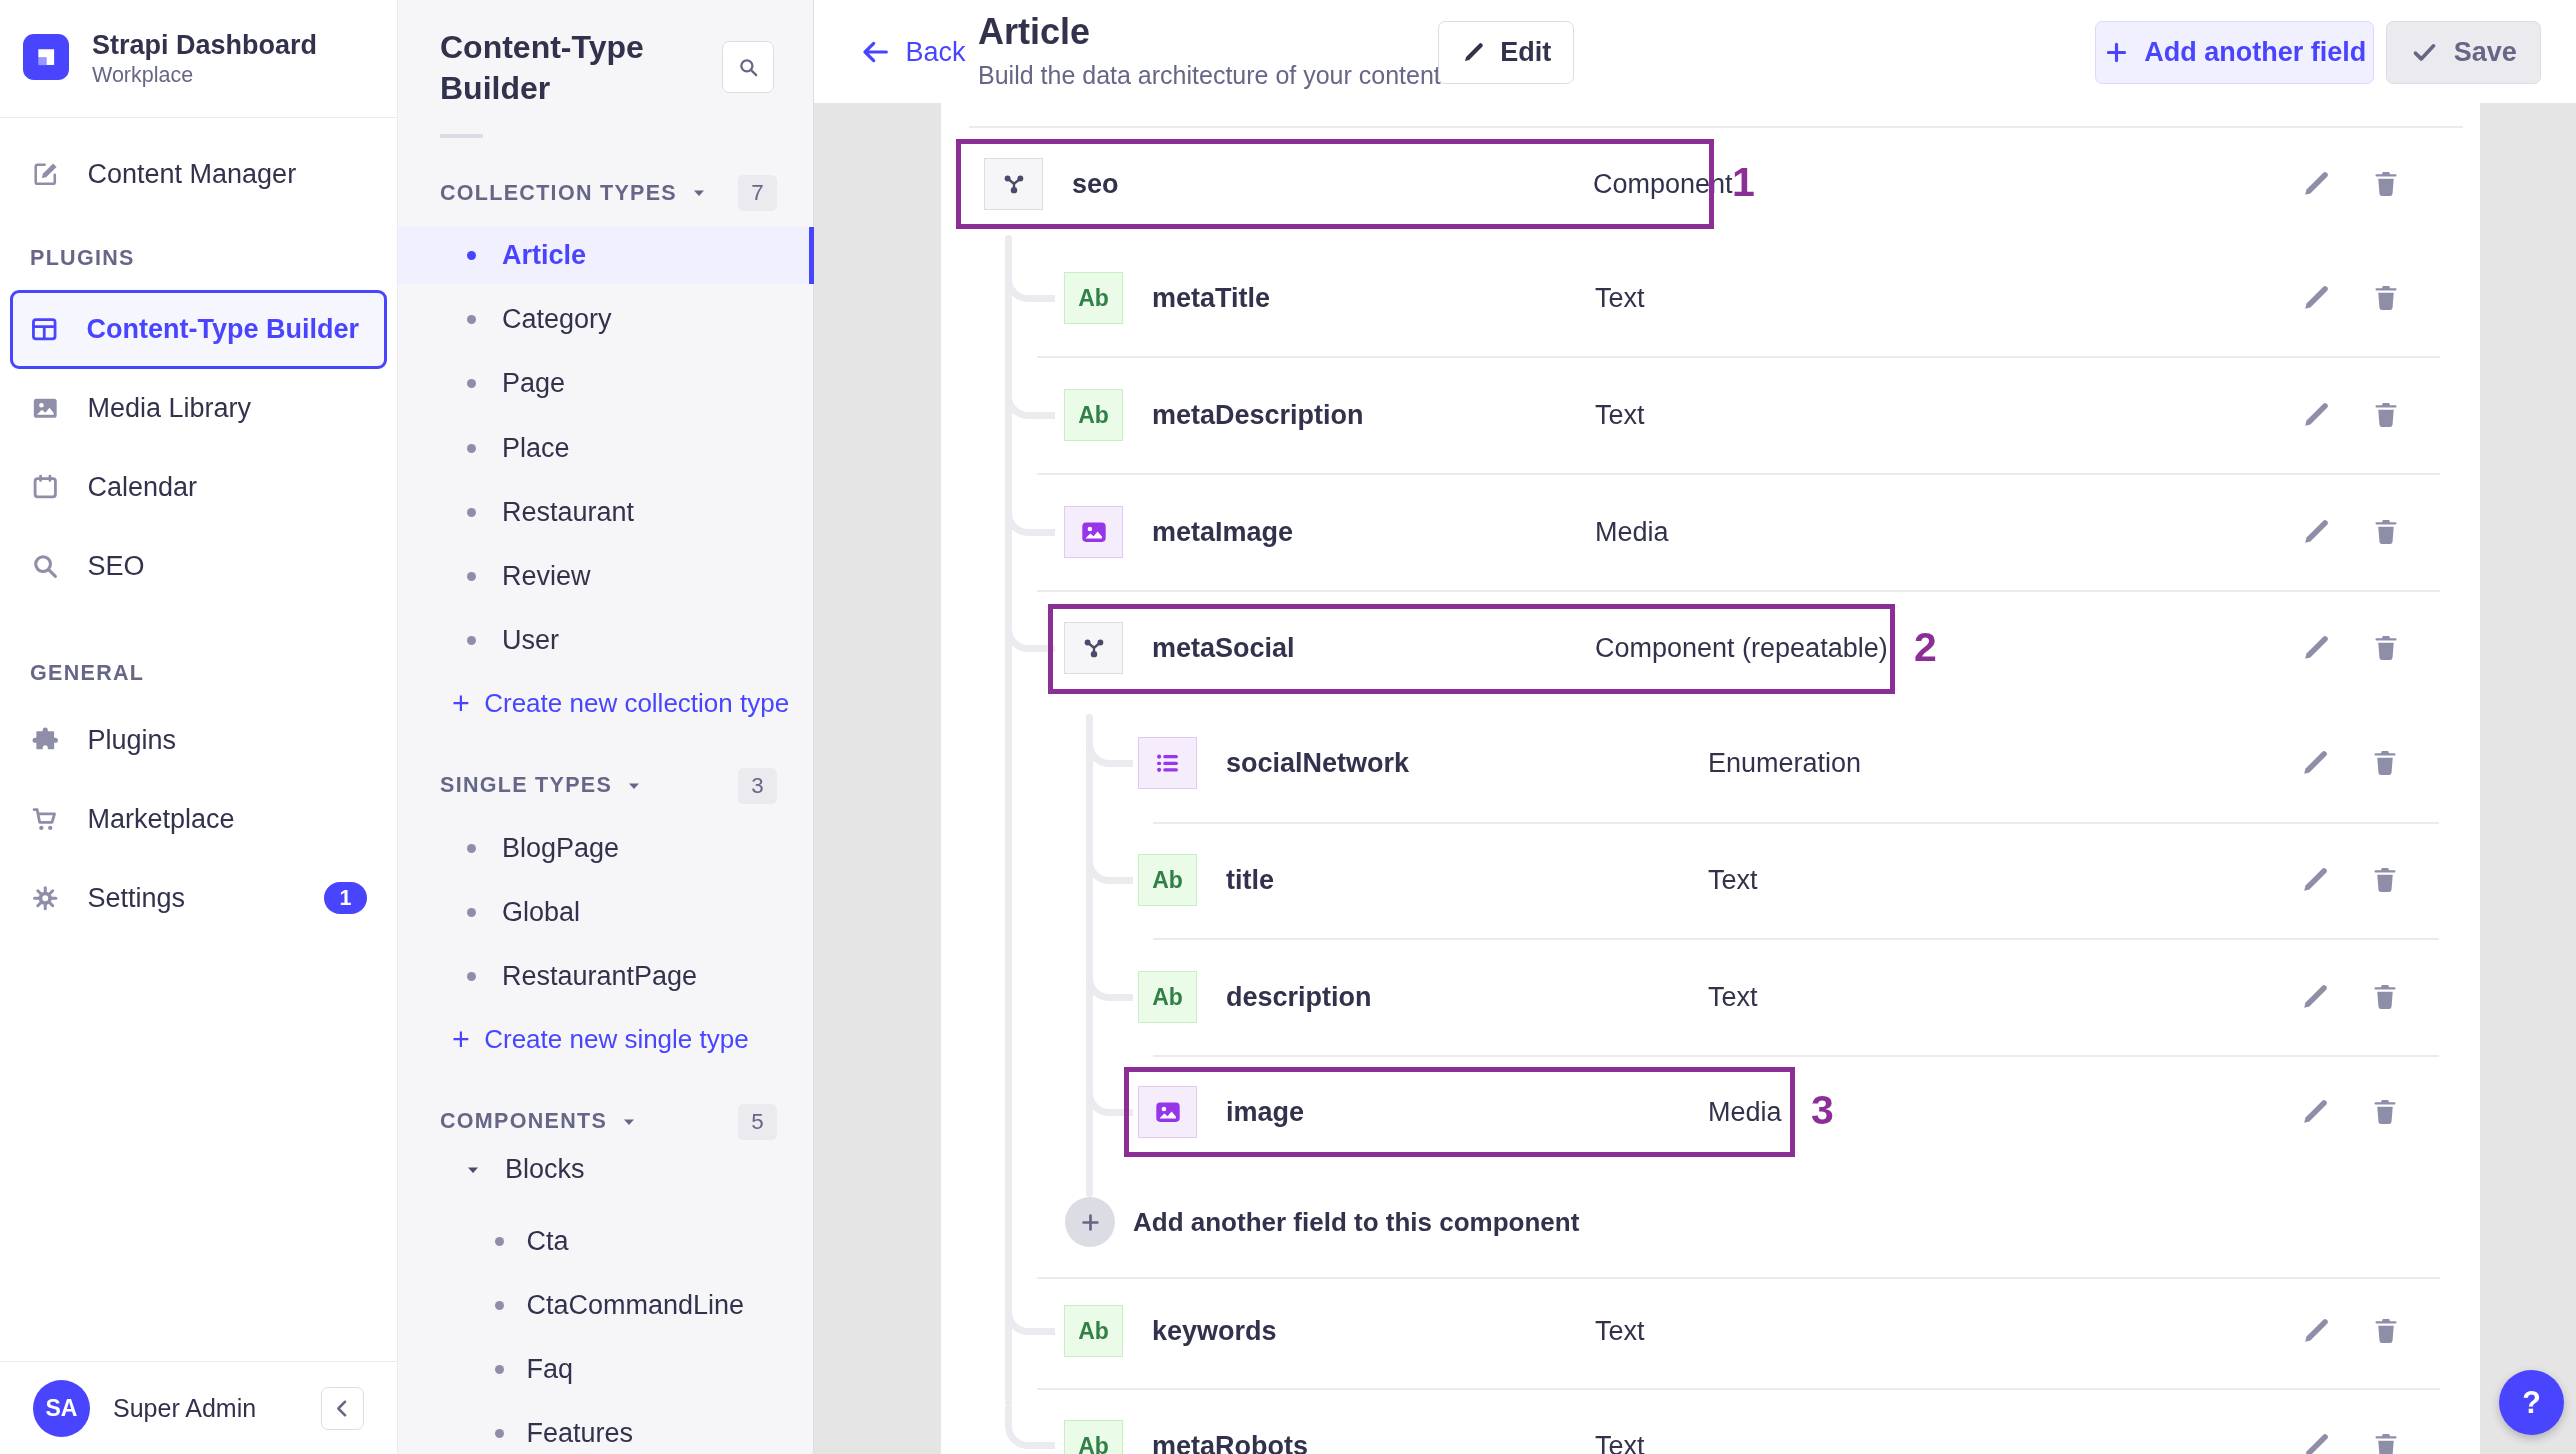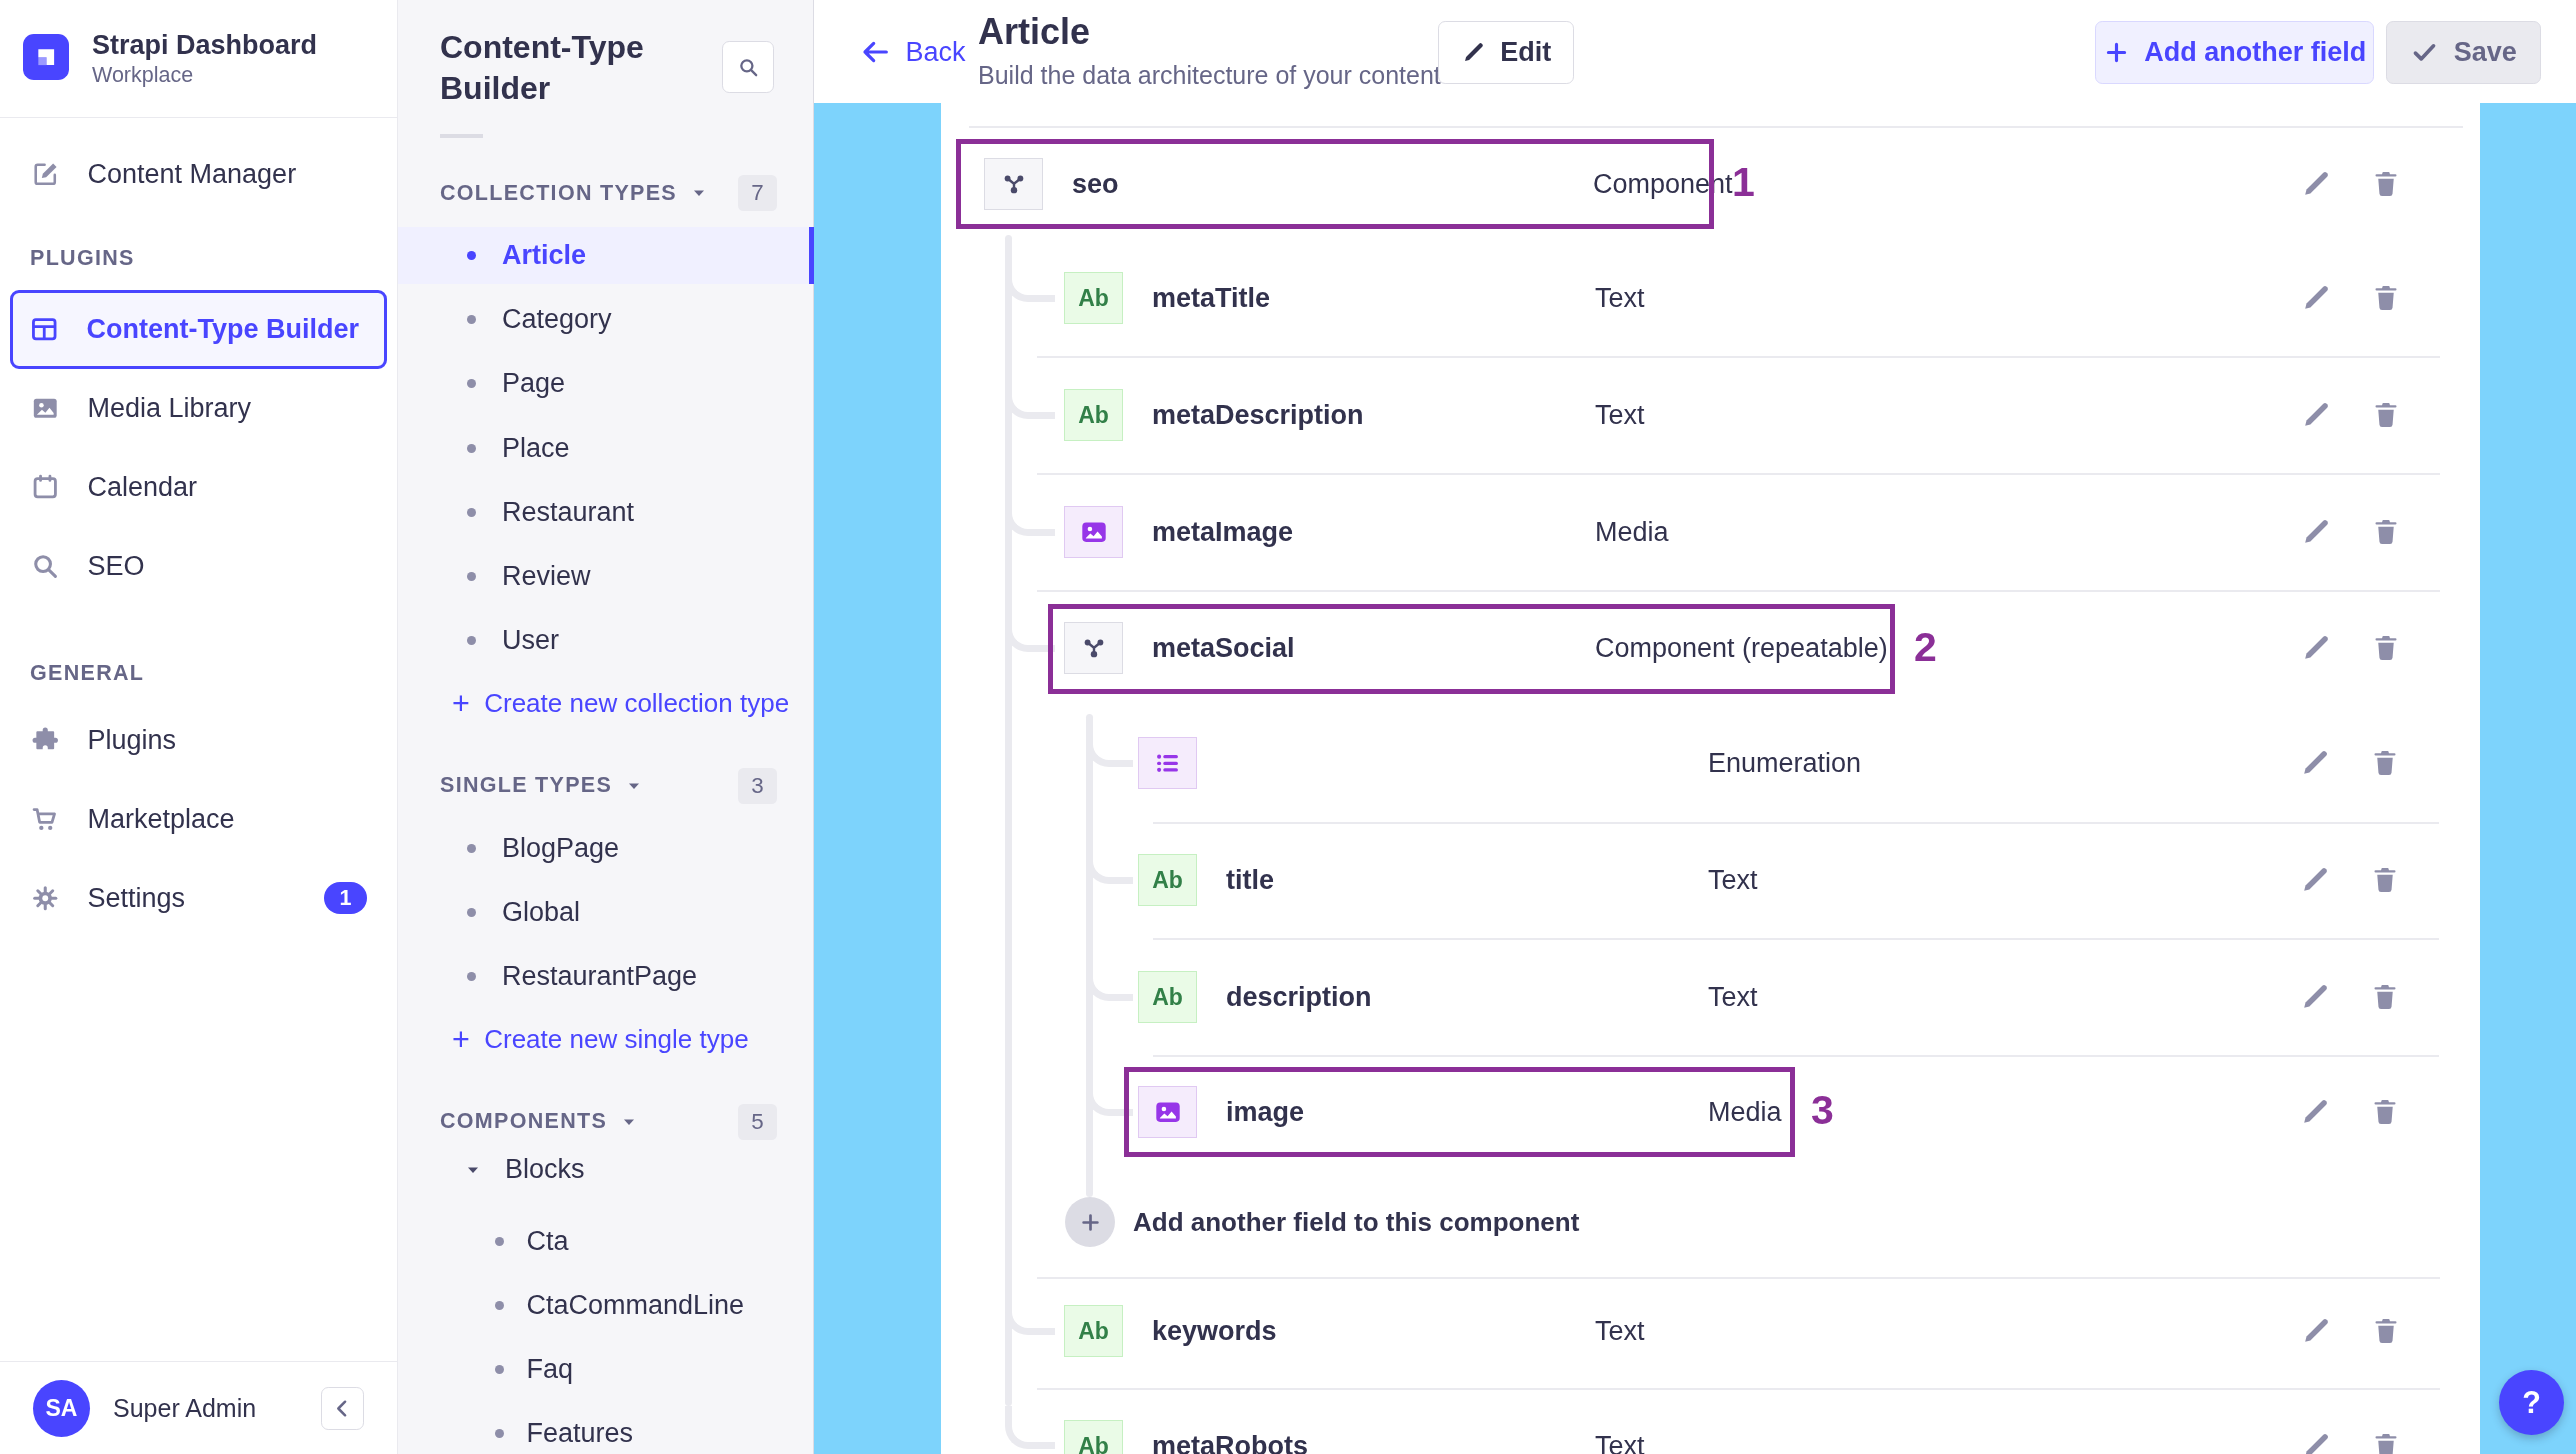--- a/index.html
+++ b/index.html
@@ -1,16 +1,16 @@
 <!DOCTYPE html>
 <html style="font-size:14.4px"><head>
 <meta charset="utf-8">
 <style>
   html,body{margin:0;padding:0;background:#f6f6f9;}
-  #page{position:relative;width:2576px;height:1454px;overflow:hidden;background:#7dd3fc;
+  #page{position:relative;width:2576px;height:1454px;overflow:hidden;background:#e5e5e5;
         font-family:"Liberation Sans","DejaVu Sans",sans-serif;color:#32324d;}
 
   
   #main-sidebar{position:absolute;left:0;top:0;width:398px;height:1454px;background:#fff;
                 border-right:0.9px solid #eaeaef;z-index:10;box-sizing:border-box;}
   .brand{height:118px;border-bottom:0.9px solid #eaeaef;display:flex;align-items:center;padding:0 23px;gap:23px;box-sizing:border-box;}
   .brand-name{font-size:27px;font-weight:700;line-height:32px;}
   .brand-sub{font-size:21.5px;color:#666687;margin-top:2.7px;}
   .nav{padding:17px 10px 0;}
   .nav-item{height:79px;display:flex;align-items:center;gap:27px;padding:0 20px;font-size:27px;
@@ -486,20 +486,21 @@
         <div class="fbadge fbadge-enum">
           <svg viewBox="0 0 24 24" width="34" height="30.5" fill="currentColor">
             <circle cx="5" cy="6.8" r="1.6"></circle>
             <rect x="8.3" y="5.6" width="11.5" height="2.5" rx="1.2"></rect>
             <rect x="3.4" y="10.8" width="3.2" height="2.5" rx="1.2"></rect>
             <rect x="8.3" y="10.8" width="11.5" height="2.5" rx="1.2"></rect>
             <circle cx="5" cy="17.2" r="1.6"></circle>
             <rect x="8.3" y="16" width="11.5" height="2.5" rx="1.2"></rect>
           </svg>
         </div>
+        <div class="fname">socialNetwork</div>
         <div class="ftype" style="left: 570px;">Enumeration</div>
         <div class="frow-btn" style="left: 1161px;"><svg viewBox="0 0 24 24" width="32" height="32">
             <path d="M3.9 20.1l1-3.9L17.5 3.6a1.8 1.8 0 0 1 2.5 0l.4.4a1.8 1.8 0 0 1 0 2.5L7.8 19.1l-3.9 1z" fill="currentColor"></path>
           </svg></div>
         <div class="frow-btn" style="left: 1231px;"><svg viewBox="0 0 24 24" width="32" height="32" fill="currentColor">
             <path d="M9.6 3h4.8l.6 1.6H19a.9.9 0 1 1 0 1.8H5a.9.9 0 1 1 0-1.8h4L9.6 3z"></path>
             <path d="M6.2 8h11.6l-.9 11.3a1.9 1.9 0 0 1-1.9 1.7H9a1.9 1.9 0 0 1-1.9-1.7L6.2 8z"></path>
           </svg></div>
       </div>
       <div class="frow" style="left: 1138px; top: 832px; width: 1301px;">

